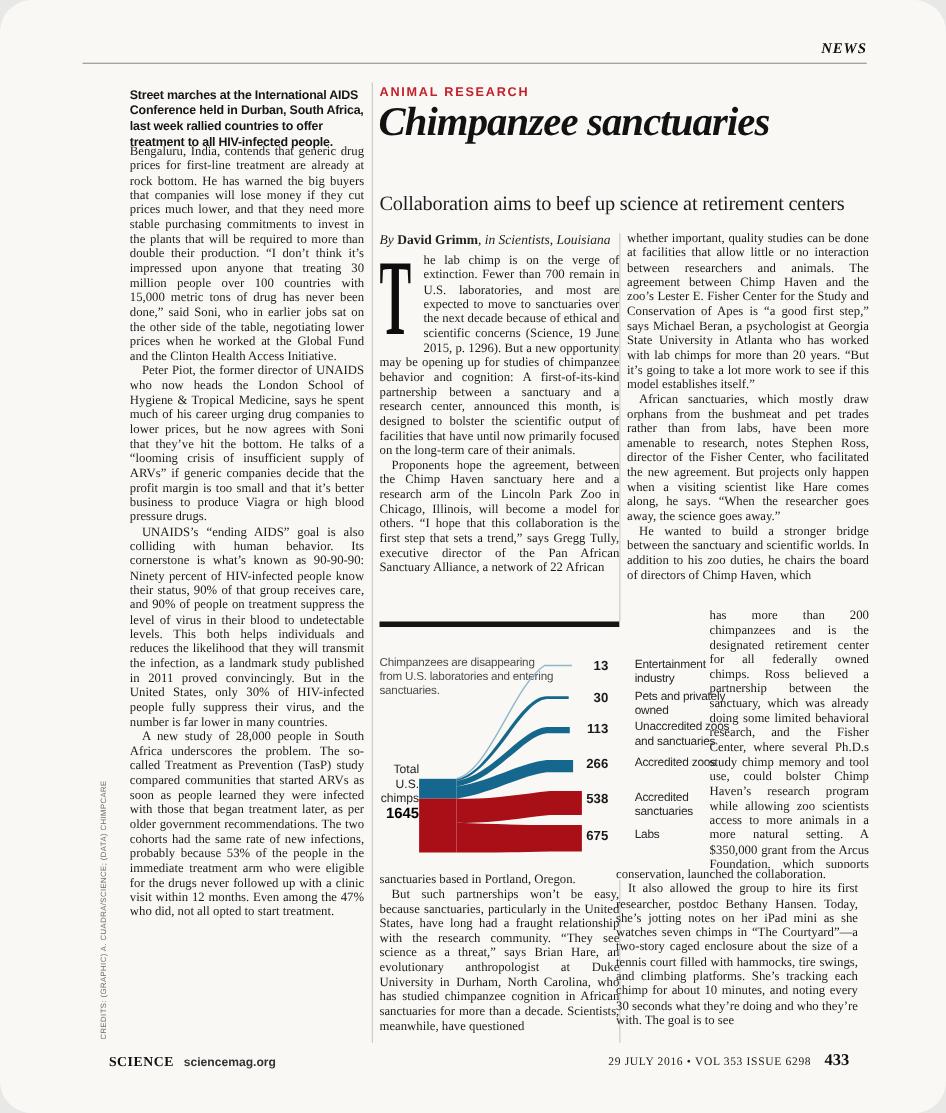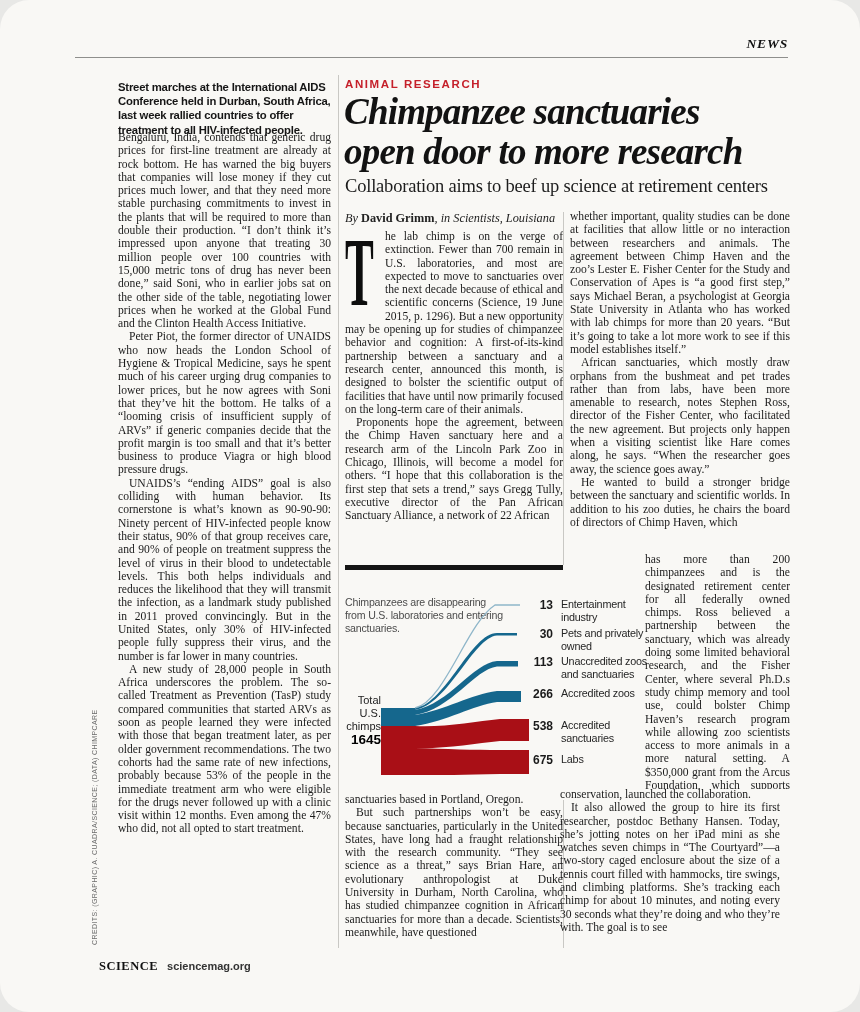--- a/index.html
+++ b/index.html
@@ -59,21 +59,21 @@
   .fig-title { position:absolute; left:0; top:12px; width:218px;
     font-family:"Liberation Sans", sans-serif; font-weight:700; font-size:16px;
     letter-spacing:-.4px; color:#000; }
   .fig-sub { position:absolute; left:0; top:33px; width:158px;
     font-family:"Liberation Sans", sans-serif; font-size:10.6px; line-height:13px;
     letter-spacing:-.2px; color:#4c4c4c; }
   .fig-total { position:absolute; left:0; top:131px; width:36px; text-align:right;
     font-family:"Liberation Sans", sans-serif; font-size:11px; line-height:13px; color:#222; }
   .fig-total .val { font-weight:700; font-size:13.5px; color:#000; }
   .fig-svg { position:absolute; left:0; top:0; width:316px; height:236px; }
-  .fig-row { position:absolute; left:182px; display:flex; align-items:flex-start; }
+  .fig-row { position:absolute; left:182px; display:flex; align-items:flex-start;gap:16px; }
   .fig-row .num { width:26px; text-align:right;
     font-family:"Liberation Sans", sans-serif; font-weight:700; font-size:12px; color:#1a1a1a; }
   .fig-row .lab { margin-left:8px; width:88px;
     font-family:"Liberation Sans", sans-serif; font-size:10.8px; line-height:12.5px;
     letter-spacing:-.2px; color:#262626; }
 
   
   .footer-left { position:absolute; left:99px; top:956px; }
   .footer-left .brand { font:700 12.5px "Liberation Serif", serif; letter-spacing:.5px; color:#111; }
   .footer-left .site { margin-left:9px; font-family:"Liberation Sans", sans-serif;
@@ -103,21 +103,20 @@
   <div class="col1 col-body">
     <p>Bengaluru, India, contends that generic drug prices for first-line treatment are already at rock bottom. He has warned the big buyers that companies will lose money if they cut prices much lower, and that they need more stable purchasing commitments to invest in the plants that will be required to more than double their production. “I don’t think it’s impressed upon anyone that treating 30 million people over 100 countries with 15,000 metric tons of drug has never been done,” said Soni, who in earlier jobs sat on the other side of the table, negotiating lower prices when he worked at the Global Fund and the Clinton Health Access Initiative.</p>
     <p class="ind">Peter Piot, the former director of UNAIDS who now heads the London School of Hygiene &amp; Tropical Medicine, says he spent much of his career urging drug companies to lower prices, but he now agrees with Soni that they’ve hit the bottom. He talks of a “looming crisis of insufficient supply of ARVs” if generic companies decide that the profit margin is too small and that it’s better business to produce Viagra or high blood pressure drugs.</p>
     <p class="ind">UNAIDS’s “ending AIDS” goal is also colliding with human behavior. Its cornerstone is what’s known as 90-90-90: Ninety percent of HIV-infected people know their status, 90% of that group receives care, and 90% of people on treatment suppress the level of virus in their blood to undetectable levels. This both helps individuals and reduces the likelihood that they will transmit the infection, as a landmark study published in 2011 proved convincingly. But in the United States, only 30% of HIV-infected people fully suppress their virus, and the number is far lower in many countries.</p>
     <p class="ind">A new study of 28,000 people in South Africa underscores the problem. The so-called Treatment as Prevention (TasP) study compared communities that started ARVs as soon as people learned they were infected with those that began treatment later, as per older government recommendations. The two cohorts had the same rate of new infections, probably because 53% of the people in the immediate treatment arm who were eligible for the drugs never followed up with a clinic visit within 12 months. Even among the 47% who did, not all opted to start treatment.</p>
   </div>
 
   <div class="kicker" style="color:#c5202a">ANIMAL RESEARCH</div>
   <div class="headline">
     <div>Chimpanzee sanctuaries</div>
-    <div>open door to more research</div>
   </div>
   <div class="dek">Collaboration aims to beef up science at retirement centers</div>
   <div class="byline"><span>By </span><span class="author">David Grimm</span><span>, in Scientists, Louisiana</span></div>
 
   <div class="col2-top col-body">
     <p><span class="dropcap">
           <span>T</span>
         </span><span>he lab chimp is on the verge of extinction. Fewer than 700 remain in U.S. laboratories, and most are expected to move to sanctuaries over the next decade because of ethical and scientific concerns (Science, 19 June 2015, p. 1296). But a new opportunity may be opening up for studies of chimpanzee behavior and cognition: A first-of-its-kind partnership between a sanctuary and a research center, announced this month, is designed to bolster the scientific output of facilities that have until now primarily focused on the long-term care of their animals.</span></p>
     <p class="ind">Proponents hope the agreement, between the Chimp Haven sanctuary here and a research arm of the Lincoln Park Zoo in Chicago, Illinois, will become a model for others. “I hope that this collaboration is the first step that sets a trend,” says Gregg Tully, executive director of the Pan African Sanctuary Alliance, a network of 22 African</p>
   </div>
@@ -183,16 +182,19 @@
       </div>
     <div class="fig-row" style="top:190px">
         <span class="num">675</span>
         <span class="lab">Labs</span>
       </div>
   </div>
 
   <div class="footer-left">
     <span class="brand">SCIENCE</span><span class="site">sciencemag.org</span>
   </div>
+  <div class="footer-right">
+    <span class="issue">29 JULY 2016 • VOL 353 ISSUE 6298</span><span class="pagenum">433</span>
+  </div>
 
   <div class="credits">CREDITS: (GRAPHIC) A. CUADRA/SCIENCE; (DATA) CHIMPCARE</div>
 
 </div>
 
 </body></html>

